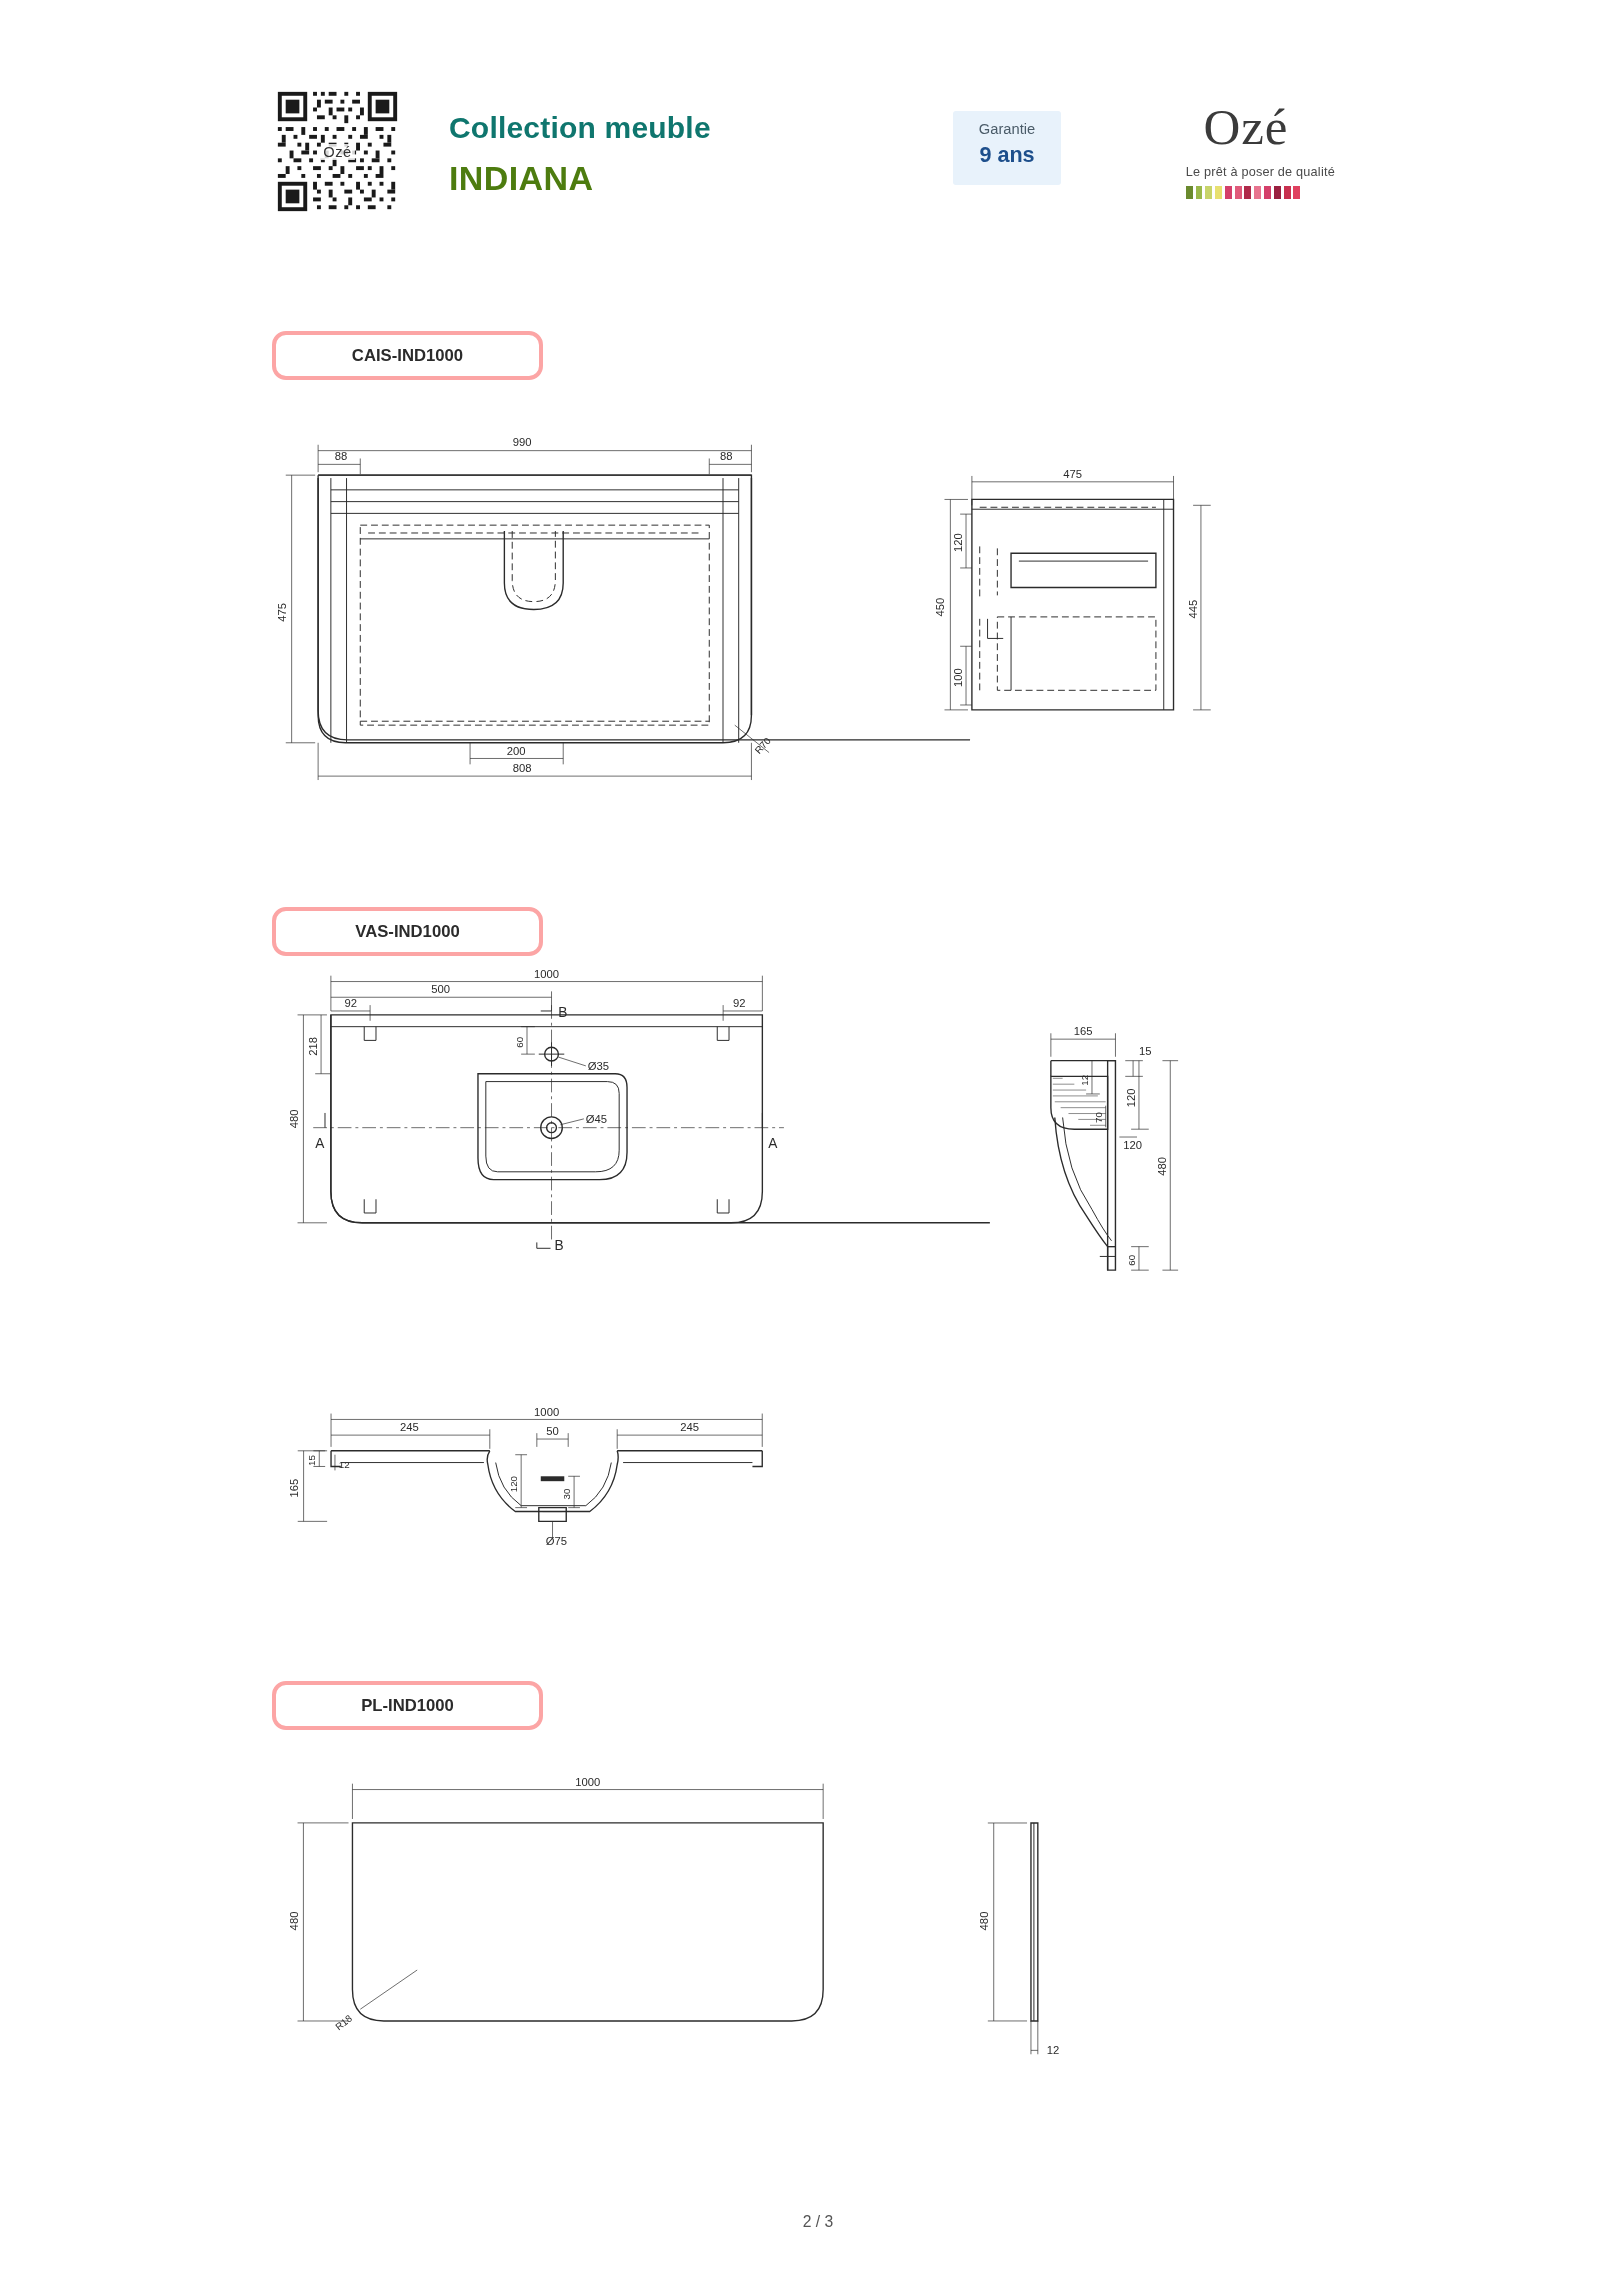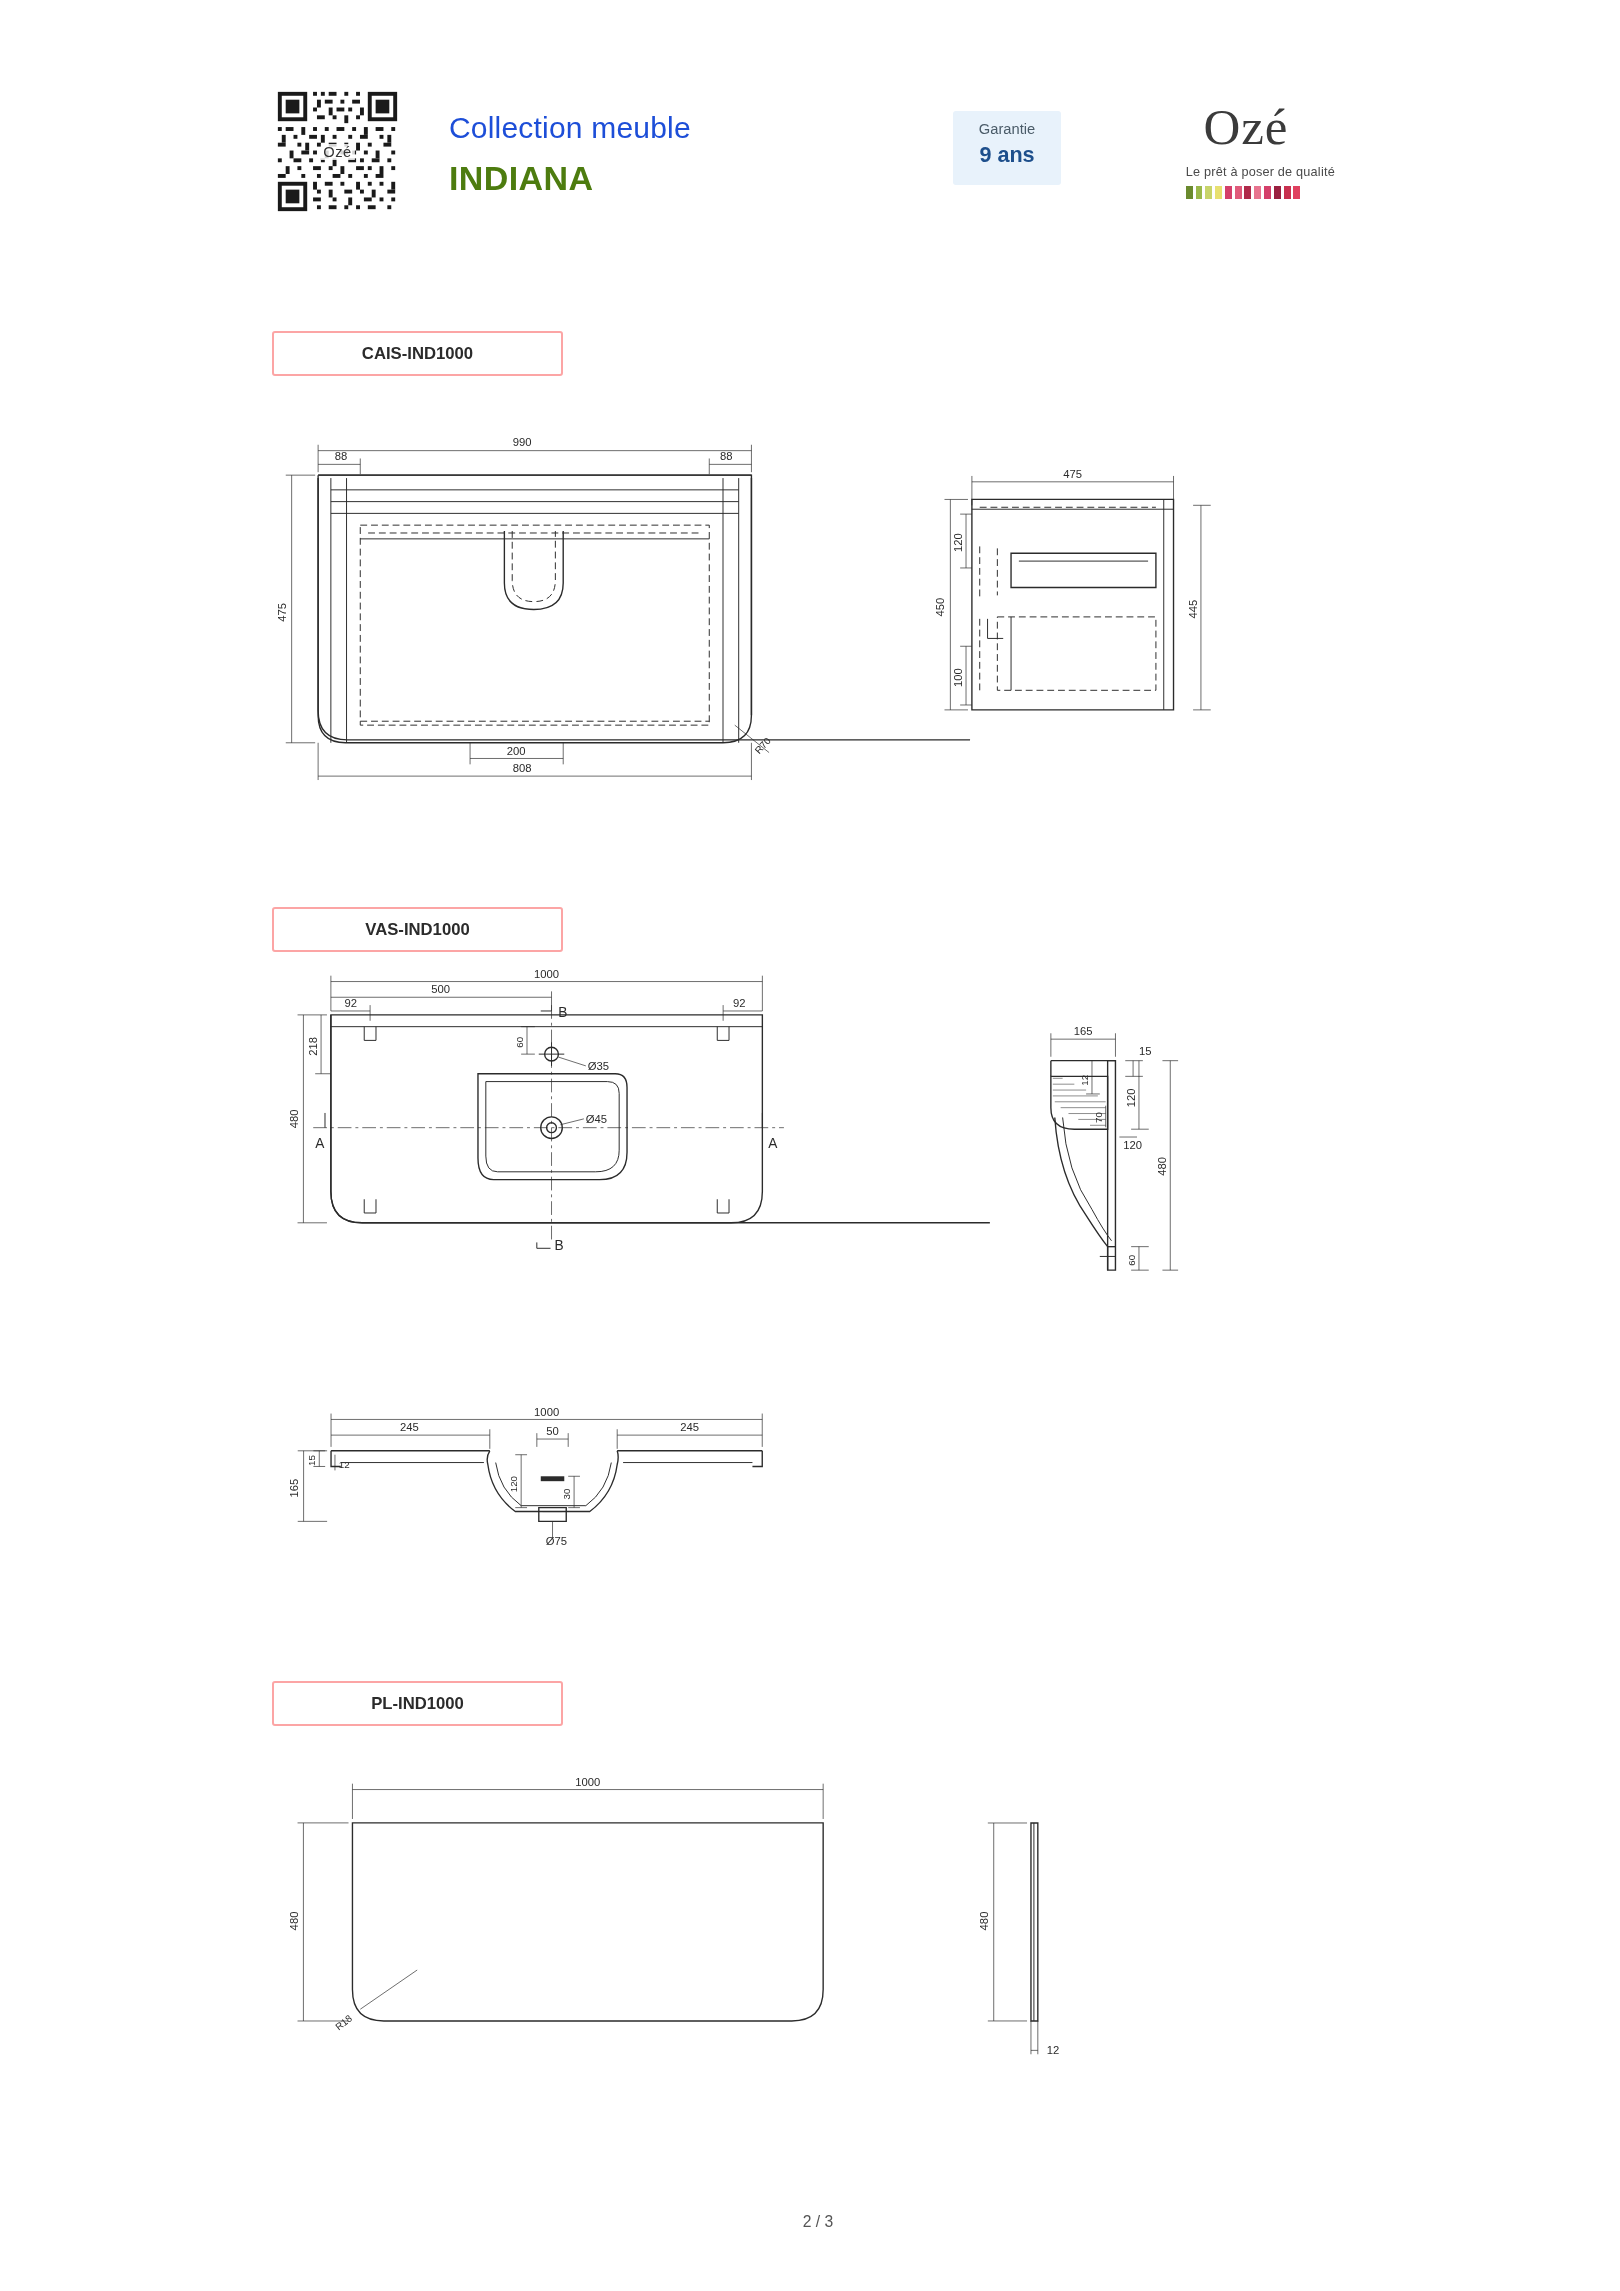--- a/index.html
+++ b/index.html
@@ -4,33 +4,33 @@
 <style>
   html,body{margin:0;padding:0;background:#ffffff;}
   body{width:1620px;height:2292px;position:relative;font-family:"Liberation Sans",sans-serif;color:#222;}
   .page{position:absolute;inset:0;background:#fff;}
 
   
   .header{position:absolute;left:0;top:0;width:1620px;height:245px;}
   .qr{position:absolute;left:272px;top:86px;width:131px;height:131px;background:#fff;}
   .qr-label{position:absolute;left:50%;top:50%;transform:translate(-50%,-50%);
             font-size:14.7px;color:#333;background:rgba(255,255,255,.82);padding:0 2.9px;letter-spacing:0.5px;}
-  .coll{position:absolute;left:449px;top:111px;font-size:30px;color:#1d4ed8;font-weight:400;letter-spacing:0.2px;}
+  .coll{position:absolute;left:449px;top:111px;font-size:30px;color:#0f766e;font-weight:700;letter-spacing:0.2px;}
   .model{position:absolute;left:449px;top:159px;font-size:34px;color:#4d7c0f;font-weight:bold;letter-spacing:0.4px;}
   .warranty{position:absolute;left:953px;top:111px;width:108px;height:74px;background:#e8f2fb;border-radius:2.9px;}
   .warranty .w1{position:absolute;left:0;right:0;top:9.8px;text-align:center;font-size:14.7px;color:#4a5b68;}
   .warranty .w2{position:absolute;left:0;right:0;top:31px;text-align:center;font-size:21.6px;color:#1d4f8c;font-weight:bold;}
   .brand{position:absolute;left:1176px;top:98px;width:216px;height:108px;}
   .brand .oz{position:absolute;left:27.4px;top:0px;font-family:"Liberation Serif",serif;font-size:51px;color:#3b3b3b;letter-spacing:1px;}
   .brand .tag{position:absolute;left:9.8px;top:67px;font-size:12.7px;color:#4a4a4a;letter-spacing:0.2px;}
   .brand .bars{position:absolute;left:9.8px;top:88px;display:flex;gap:2.9px;}
   .brand .bars i{display:block;width:6.9px;height:12.7px;}
 
   
-  .tag-box{position:absolute;height:41px;border:2px solid #fca5a5;border-radius:3px;background:#fff;padding-left:24px;}
+  .tag-box{position:absolute;height:41px;border:4px solid #fca5a5;border-radius:14px;background:#fff;}
   .tag-box span{position:absolute;left:0;right:0;top:10.8px;text-align:center;font-size:16.7px;color:#2b2b2b;font-weight:bold;}
 
   
   .draw{position:absolute;}
   svg{display:block;overflow:visible;}
   .ln{stroke:#2b2b2b;stroke-width:1;fill:none;}
   .lnb{stroke:#2b2b2b;stroke-width:1.4;fill:none;}
   .dash{stroke:#2b2b2b;stroke-width:1;fill:none;stroke-dasharray:7 4;}
   .dim{stroke:#2b2b2b;stroke-width:.7;fill:none;}
   .cen{stroke:#2b2b2b;stroke-width:.7;fill:none;stroke-dasharray:14 4 3 4;}

